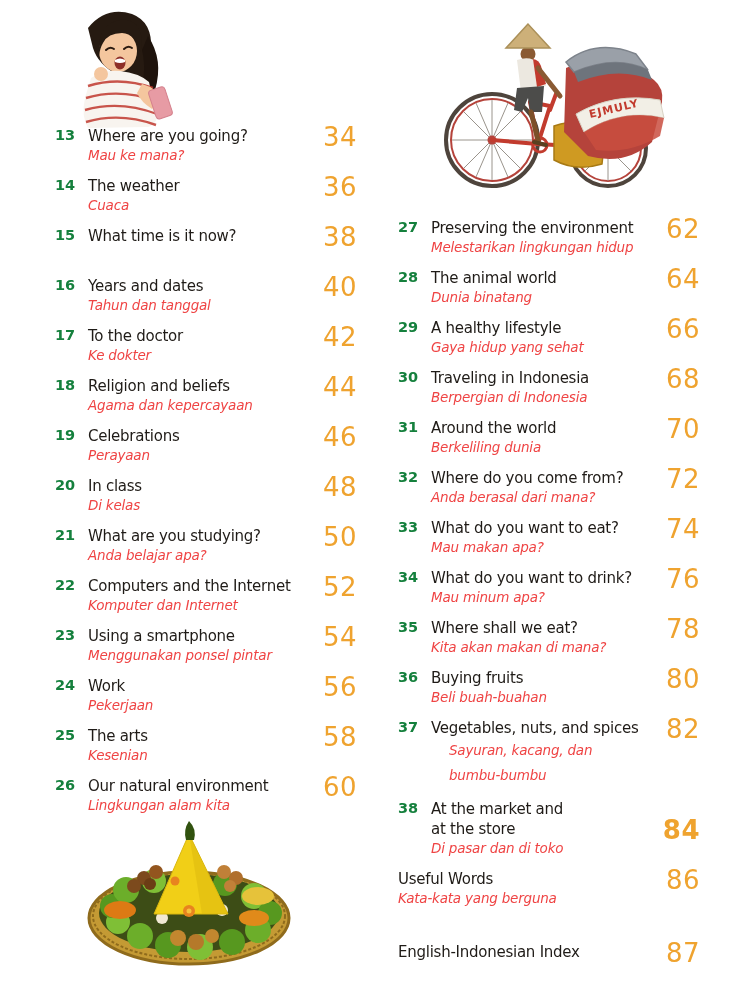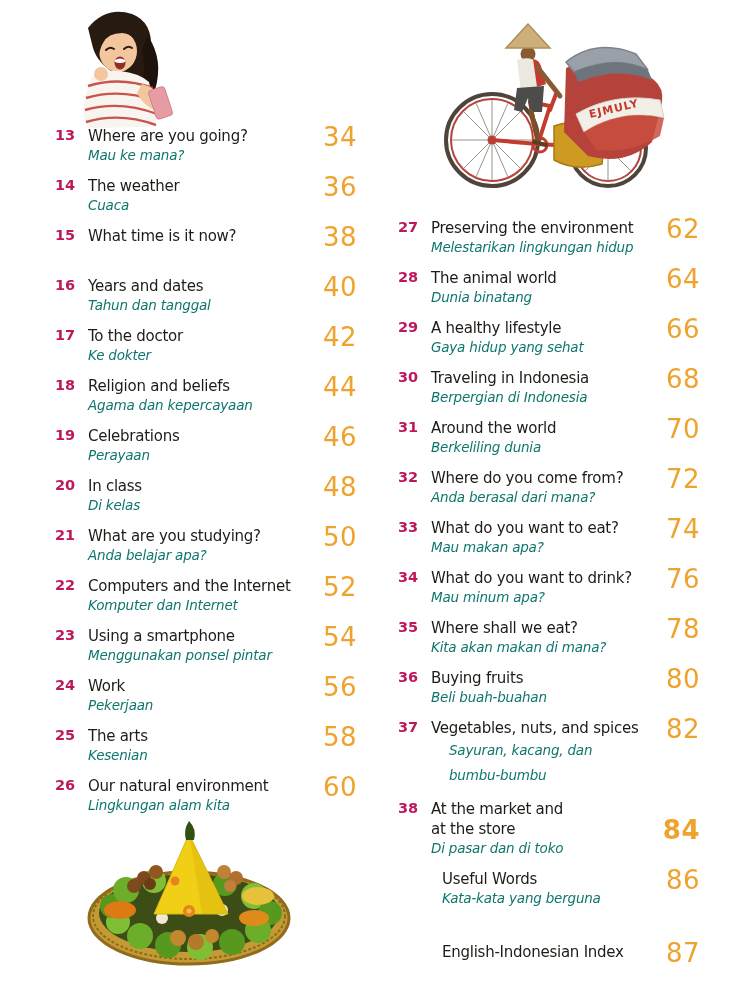--- a/index.html
+++ b/index.html
@@ -14,41 +14,41 @@
   #photo-becak   { left:438px; top:14px;  width:238px; height:176px; }
   #photo-tumpeng { left:82px;  top:818px; width:215px; height:150px; }
 
   .toc-col { position:absolute; width:302px; }
   #col-left  { left:55px;  top:126px; }
   #col-right { left:398px; top:218px; }
 
   .entry { position:relative; margin-bottom:11px; min-height:39px; }
   .num {
     position:absolute; left:0; top:1px; width:30px;
-    font-size:14.5px; font-weight:700; color:#be185d; letter-spacing:-0.2px;
+    font-size:14.5px; font-weight:700; color:#15803d; letter-spacing:-0.2px;
   }
   .txt { margin-left:33px; }
   .title {
     font-size:15px; font-weight:400; color:#1f1b17;
     line-height:20px; letter-spacing:-0.25px; white-space:pre;
   }
   .subtitle {
-    font-size:13.5px; font-style:italic; color:#0f766e;
+    font-size:13.5px; font-style:italic; color:#ef4444;
     line-height:19px; letter-spacing:-0.2px; white-space:pre;
   }
   .pagenum {
     position:absolute; right:0; top:-4px;
     font-size:26px; font-weight:400; color:#EFA32F; letter-spacing:0.5px;
   }
   
   #col-right .entry:nth-child(11) .subtitle { line-height:25px;margin-left:18px; }
   
   #col-right .entry:nth-child(12) .pagenum { top:16px;font-weight:bold; }
 
-  .footer-entry { position:relative; margin-top:6px; margin-bottom:34px; min-height:39px;margin-left:44px; }
+  .footer-entry { position:relative; margin-top:6px; margin-bottom:34px; min-height:39px; }
   .footer-entry .txt { margin-left:0; }
 </style>
 </head>
 <body>
 
 <div class="page-canvas">
 
   <div class="photo" id="photo-woman" role="img" aria-label="woman-excitedly-looking-at-pink-smartphone">
     <svg width="126" height="122" viewBox="0 0 126 122">
       <path d="M30,22 Q48,0 74,8 Q95,16 93,44 Q92,62 86,74 L58,68 Q40,58 35,42 Z" fill="#261a11"></path>

